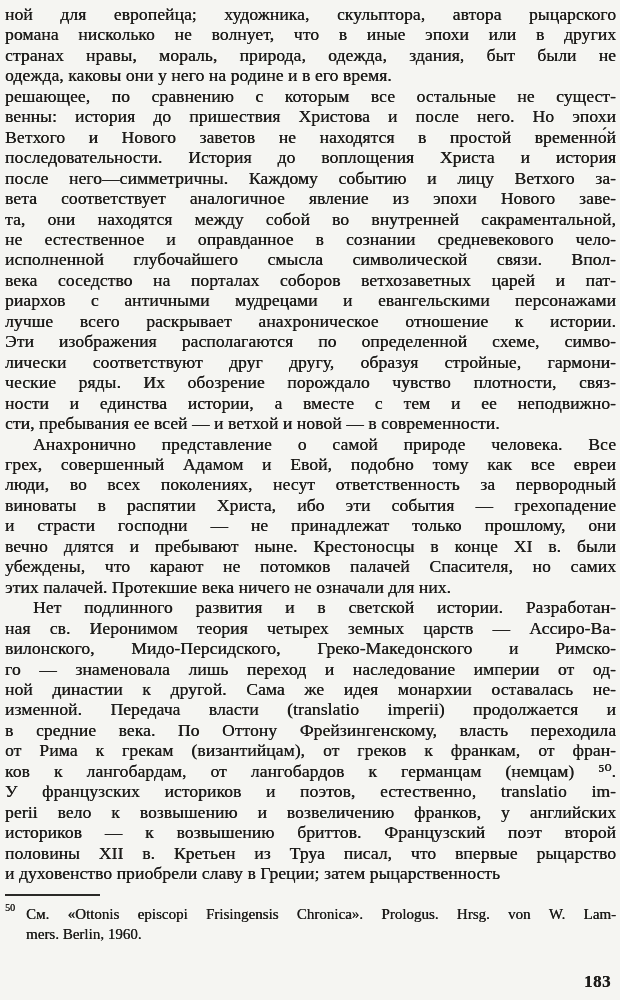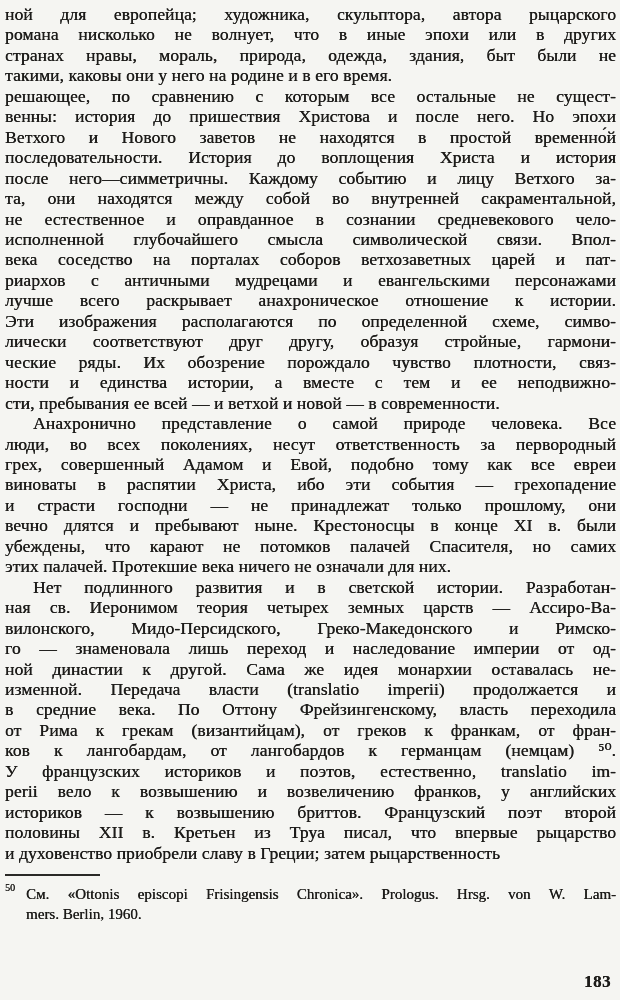--- a/index.html
+++ b/index.html
@@ -83,40 +83,41 @@
 </head>
 <body>
 
 <div class="page">
 
   <div class="text-block" id="body-text">
 
   <div class="line">ной для европейца; художника, скульптора, автора рыцарского</div>
       <div class="line">романа нисколько не волнует, что в иные эпохи или в других</div>
       <div class="line">странах нравы, мораль, природа, одежда, здания, быт были не</div>
-      <div class="line last">такими, каковы они у него на родине и в его время.</div>
+      <div class="line last">одежда, каковы они у него на родине и в его время.</div>
       <div class="line">решающее, по сравнению с которым все остальные не сущест-</div>
       <div class="line">венны: история до пришествия Христова и после него. Но эпохи</div>
       <div class="line">Ветхого и Нового заветов не находятся в простой временно́й</div>
       <div class="line">последовательности. История до воплощения Христа и история</div>
       <div class="line">после него—симметричны. Каждому событию и лицу Ветхого за-</div>
+      <div class="line">вета соответствует аналогичное явление из эпохи Нового заве-</div>
       <div class="line">та, они находятся между собой во внутренней сакраментальной,</div>
       <div class="line">не естественное и оправданное в сознании средневекового чело-</div>
       <div class="line">исполненной глубочайшего смысла символической связи. Впол-</div>
       <div class="line">века соседство на порталах соборов ветхозаветных царей и пат-</div>
       <div class="line">риархов с античными мудрецами и евангельскими персонажами</div>
       <div class="line">лучше всего раскрывает анахроническое отношение к истории.</div>
       <div class="line">Эти изображения располагаются по определенной схеме, симво-</div>
       <div class="line">лически соответствуют друг другу, образуя стройные, гармони-</div>
       <div class="line">ческие ряды. Их обозрение порождало чувство плотности, связ-</div>
       <div class="line">ности и единства истории, а вместе с тем и ее неподвижно-</div>
       <div class="line last">сти, пребывания ее всей — и ветхой и новой — в современности.</div>
       <div class="line indent">Анахронично представление о самой природе человека. Все</div>
+      <div class="line">грех, совершенный Адамом и Евой, подобно тому как все евреи</div>
       <div class="line">люди, во всех поколениях, несут ответственность за первородный</div>
-      <div class="line">грех, совершенный Адамом и Евой, подобно тому как все евреи</div>
       <div class="line">виноваты в распятии Христа, ибо эти события — грехопадение</div>
       <div class="line">и страсти господни — не принадлежат только прошлому, они</div>
       <div class="line">вечно длятся и пребывают ныне. Крестоносцы в конце XI в. были</div>
       <div class="line">убеждены, что карают не потомков палачей Спасителя, но самих</div>
       <div class="line last">этих палачей. Протекшие века ничего не означали для них.</div>
       <div class="line indent">Нет подлинного развития и в светской истории. Разработан-</div>
       <div class="line">ная св. Иеронимом теория четырех земных царств — Ассиро-Ва-</div>
       <div class="line">вилонского, Мидо-Персидского, Греко-Македонского и Римско-</div>
       <div class="line">го — знаменовала лишь переход и наследование империи от од-</div>
       <div class="line">ной династии к другой. Сама же идея монархии оставалась не-</div>

